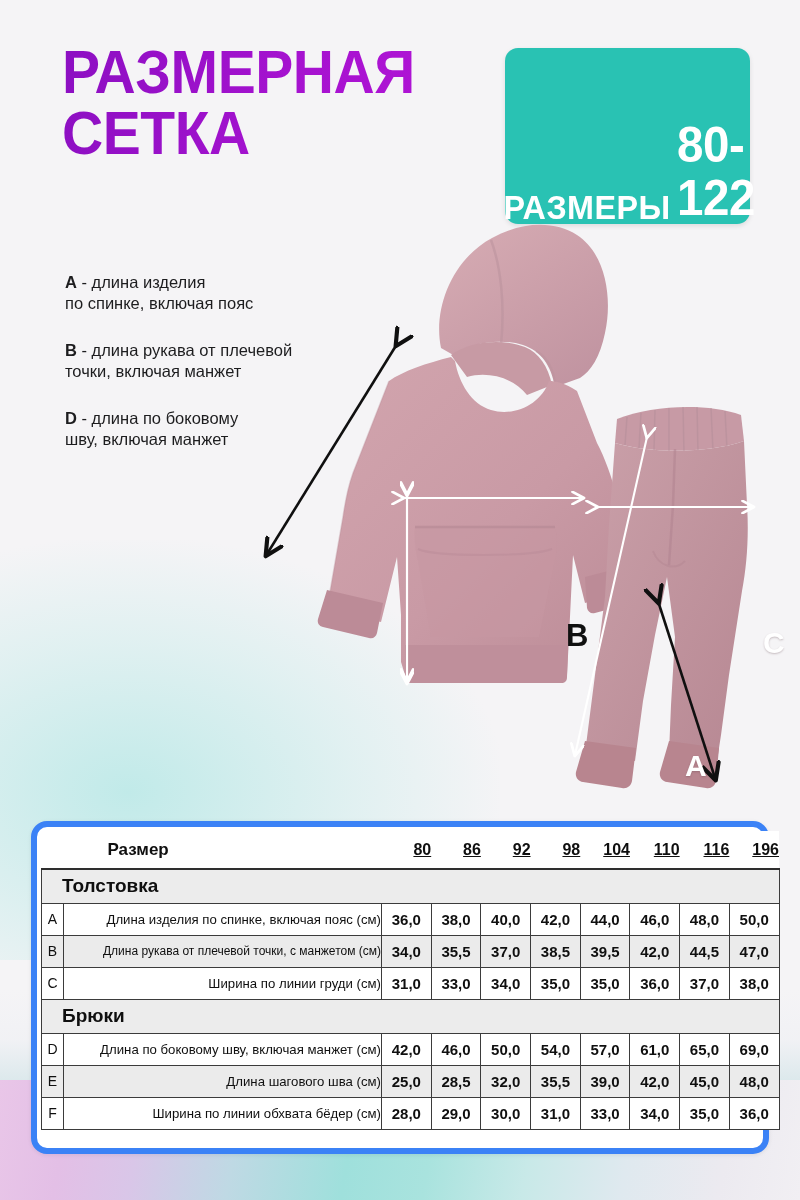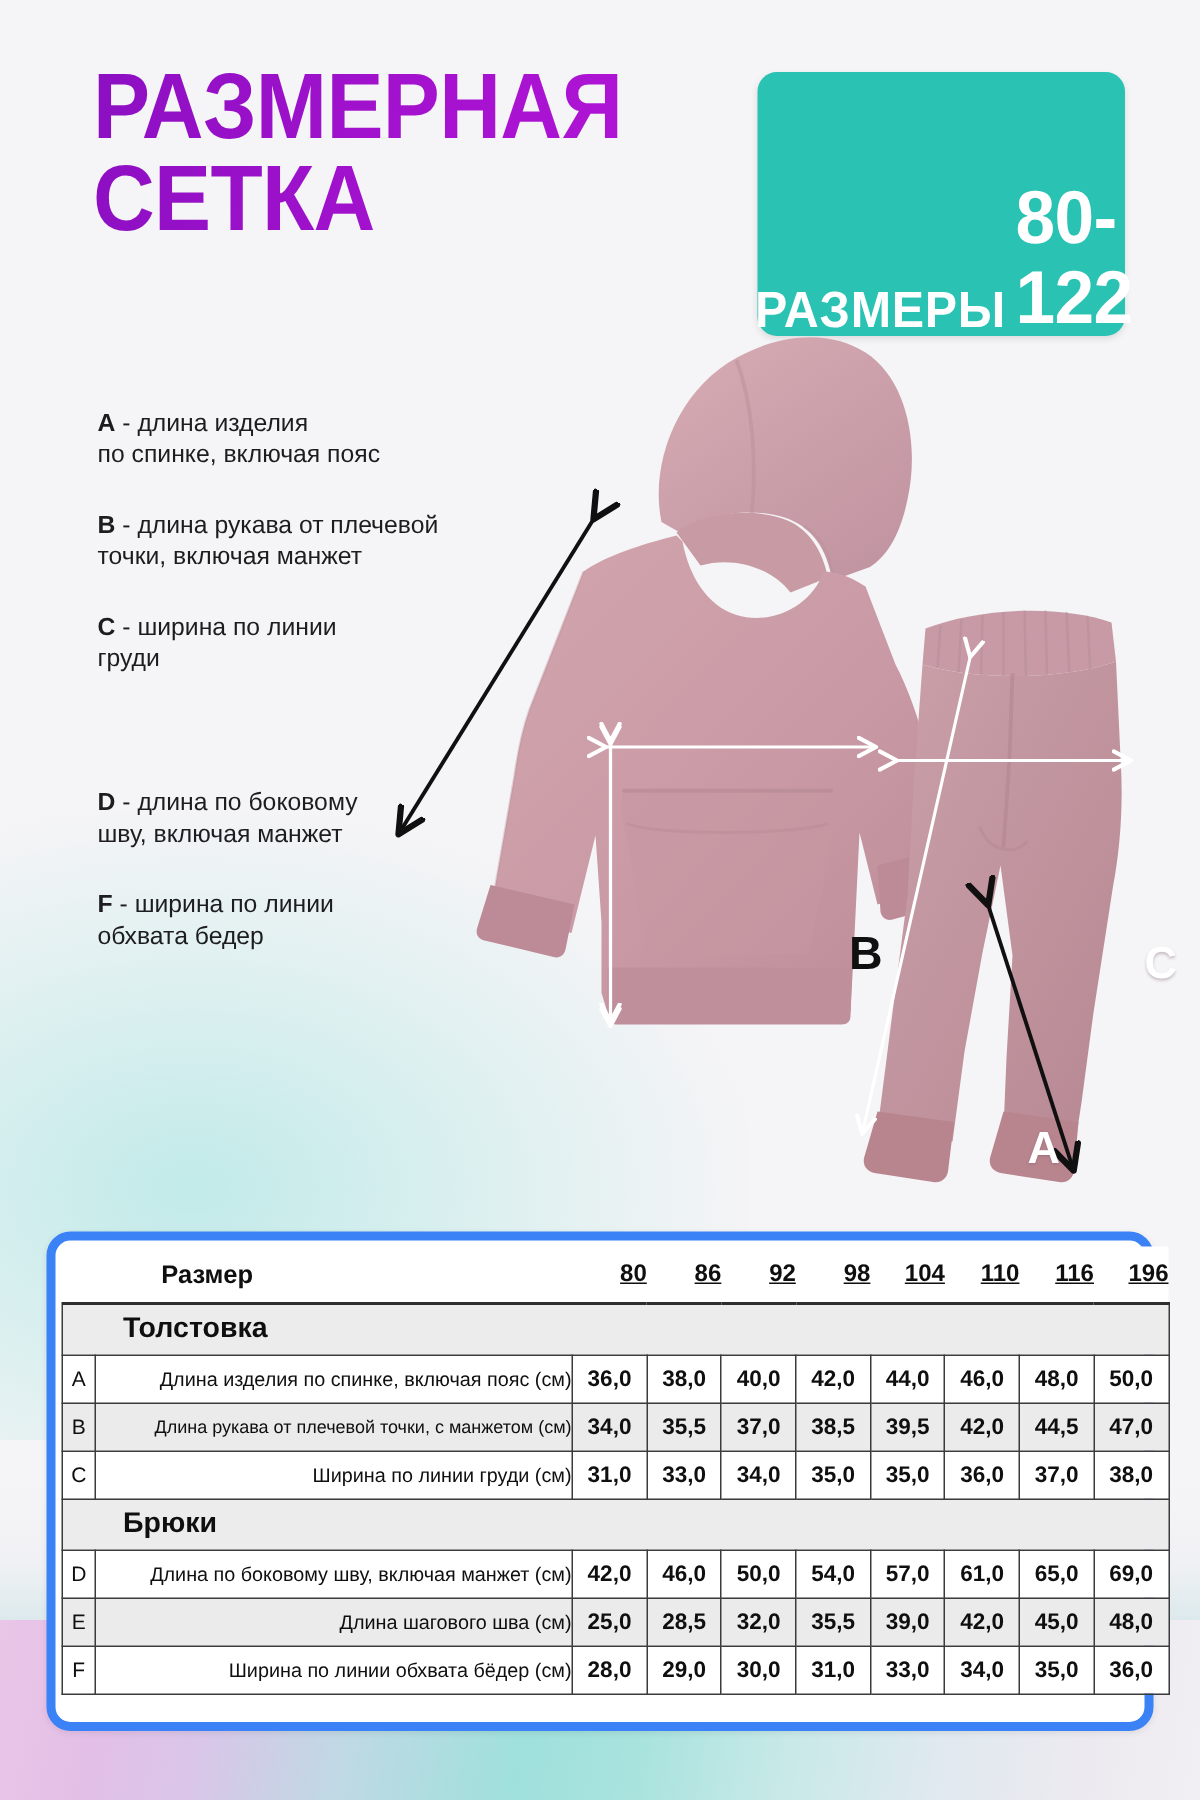--- a/index.html
+++ b/index.html
@@ -213,21 +213,21 @@
     padding-left: 44px;
   }
   tr.head th.h-letter { }
 
   tr.group td {
     background: #ececec;
     height: 34px;
     font-weight: 700;
     font-size: 19px;
     text-align: left;
-    padding-left: 40px;
+    padding-left: 20px;
   }
   tr.alt td { background: #ebebeb; }
 
   .tight .cell-label { font-size: 12.0px; }
 </style>
 </head>
 <body>
 
 <div class="bg-base"></div>
 <div class="bg-teal-wash"></div>
@@ -245,27 +245,21 @@
 </div>
 
 <div class="legend">
   <div class="legend-item">
     <span class="key">A</span><span class="txt"> - длина изделия<br>по спинке, включая пояс</span>
   </div>
   <div class="legend-item">
     <span class="key">B</span><span class="txt"> - длина рукава от плечевой<br>точки, включая манжет</span>
   </div>
   <div class="legend-item">
-    <span class="key">C</span><span class="txt"> - ширина по линии<br>груди</span>
-  </div>
-  <div class="legend-item">
     <span class="key">D</span><span class="txt"> - длина по боковому<br>шву, включая манжет</span>
-  </div>
-  <div class="legend-item">
-    <span class="key">F</span><span class="txt"> - ширина по линии<br>обхвата бедер</span>
   </div>
 </div>
 
 <div class="illus">
   <svg width="545" height="600" viewBox="0 0 545 600">
     <defs>
       <linearGradient id="pinkA" x1="0" y1="0" x2="1" y2="1">
         <stop offset="0%" stop-color="#d2a5ae"></stop>
         <stop offset="55%" stop-color="#c99aa5"></stop>
         <stop offset="100%" stop-color="#bb8b96"></stop>

